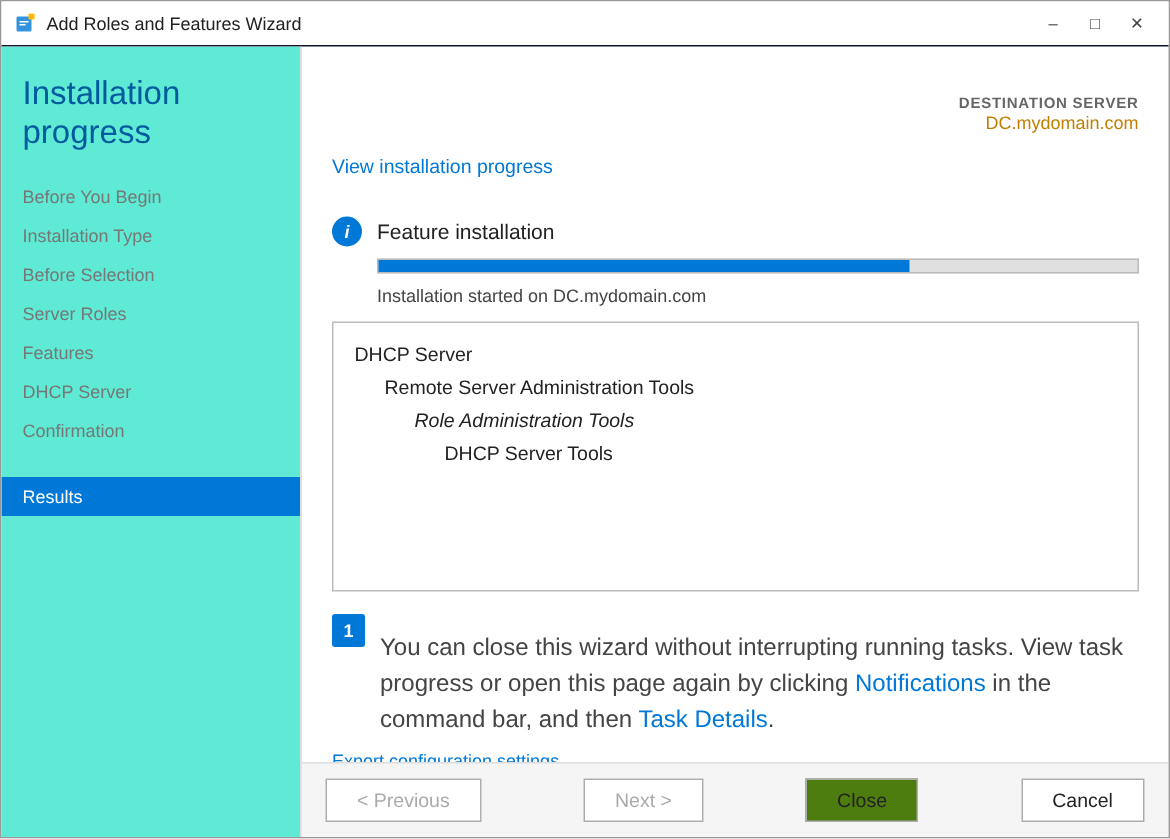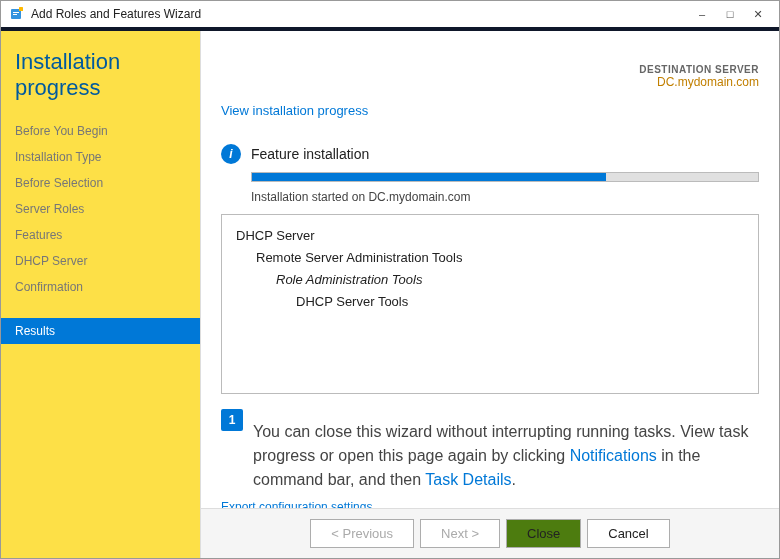--- a/index.html
+++ b/index.html
@@ -17,21 +17,21 @@
       height: 559px;
       background: #fff;
       border: 1px solid #999;
       display: flex;
       flex-direction: column;
     }
 
     
     .title-bar {
       background: #fff;
-      border-bottom: 4px solid #0f172a;
+      border-bottom: 1px solid #0f172a;
       height: 30px;
       display: flex;
       align-items: center;
       padding: 0 8px;
       flex-shrink: 0;
       justify-content: flex-end;
     }
     .title-bar-icon {
       width: 16px;
       height: 16px;
@@ -69,21 +69,21 @@
     
     .main-content {
       display: flex;
       flex: 1;
       overflow: hidden;
     }
 
     
     .sidebar {
       width: 200px;
-      background: #fde047;
+      background: #5eead4;
       border-right: 1px solid #ddd;
       padding-top: 8px;
       flex-shrink: 0;
     }
     .sidebar-header {
       padding: 10px 14px 16px 14px;
     }
     .sidebar-header-title {
       font-size: 22px;
       font-weight: 300;
@@ -254,21 +254,21 @@
     .export-link {
       margin-top: 8px;
       font-size: 12px;
     }
 
     
     .footer {
       border-top: 1px solid #ddd;
       padding: 10px 16px;
       display: flex;
-      justify-content: center;
+      justify-content: space-between;
       gap: 6px;
       background: #f5f5f5;
       flex-shrink: 0;
     }
     .footer-btn {
       padding: 6px 20px;
       font-size: 13px;
       border: 1px solid #adadad;
       background: #fff;
       cursor: pointer;

